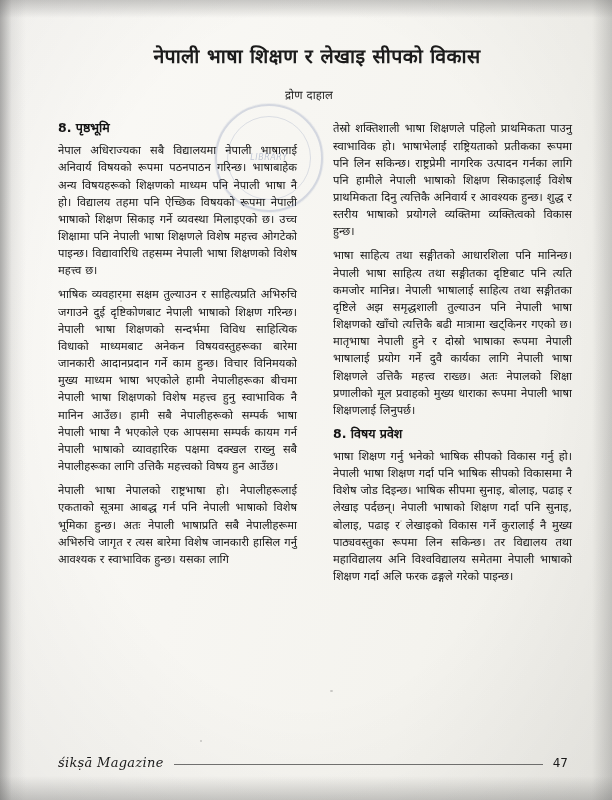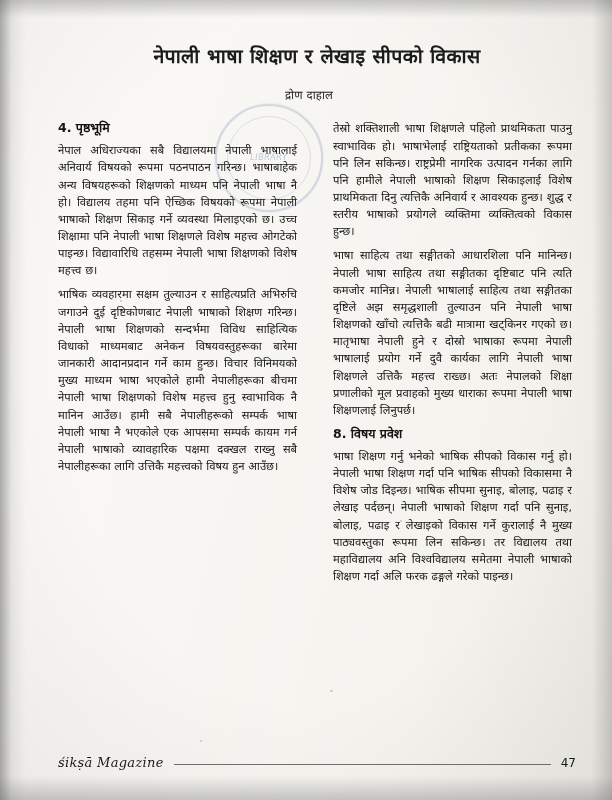--- a/index.html
+++ b/index.html
@@ -110,21 +110,21 @@
     color: #181818;
     margin: 0 4px 7px 0;
     text-align: justify;
     text-justify: inter-word;
     word-spacing: 0.2px;
   }
 
   .footer {
     position: absolute;
     left: 58px;
-    right: 36px;
+    right: 44px;
     bottom: 30px;
     display: flex;
     align-items: flex-end;
     justify-content: space-between;
     border-top: none;
     margin-top: 12px;
   }
   .footer-left {
     font-family: "DejaVu Serif", serif;
     font-style: italic;
@@ -194,23 +194,24 @@
 
   <div class="content">
 
     <div class="doc-title">नेपाली भाषा शिक्षण र लेखाइ सीपको विकास</div>
 
     <div class="author">द्रोण दाहाल</div>
 
     <div class="columns">
 
       <div class="col col-left">
-        <div class="sec-head">4.  पृष्ठभूमि</div>
+        <div class="sec-head">8.  पृष्ठभूमि</div>
         <p class="body-text">नेपाल अधिराज्यका सबै विद्यालयमा नेपाली भाषालाई अनिवार्य विषयको रूपमा पठनपाठन गरिन्छ। भाषाबाहेक अन्य विषयहरूको शिक्षणको माध्यम पनि नेपाली भाषा नै हो। विद्यालय तहमा पनि ऐच्छिक विषयको रूपमा नेपाली भाषाको शिक्षण सिकाइ गर्ने व्यवस्था मिलाइएको छ। उच्च शिक्षामा पनि नेपाली भाषा शिक्षणले विशेष महत्त्व ओगटेको पाइन्छ। विद्यावारिधि तहसम्म नेपाली भाषा शिक्षणको विशेष महत्त्व छ।</p>
         <p class="body-text">भाषिक व्यवहारमा सक्षम तुल्याउन र साहित्यप्रति अभिरुचि जगाउने दुई दृष्टिकोणबाट नेपाली भाषाको शिक्षण गरिन्छ। नेपाली भाषा शिक्षणको सन्दर्भमा विविध साहित्यिक विधाको माध्यमबाट अनेकन विषयवस्तुहरूका बारेमा जानकारी आदानप्रदान गर्ने काम हुन्छ। विचार विनिमयको मुख्य माध्यम भाषा भएकोले हामी नेपालीहरूका बीचमा नेपाली भाषा शिक्षणको विशेष महत्त्व हुनु स्वाभाविक नै मानिन आउँछ। हामी सबै नेपालीहरूको सम्पर्क भाषा नेपाली भाषा नै भएकोले एक आपसमा सम्पर्क कायम गर्न नेपाली भाषाको व्यावहारिक पक्षमा दक्खल राख्नु सबै नेपालीहरूका लागि उत्तिकै महत्त्वको विषय हुन आउँछ।</p>
+        <p class="body-text">नेपाली भाषा नेपालको राष्ट्रभाषा हो। नेपालीहरूलाई एकताको सूत्रमा आबद्ध गर्न पनि नेपाली भाषाको विशेष भूमिका हुन्छ। अतः नेपाली भाषाप्रति सबै नेपालीहरूमा अभिरुचि जागृत र त्यस बारेमा विशेष जानकारी हासिल गर्नु आवश्यक र स्वाभाविक हुन्छ। यसका लागि</p>
       </div>
 
       <div class="col col-right">
         <p class="body-text">तेस्रो शक्तिशाली भाषा शिक्षणले पहिलो प्राथमिकता पाउनु स्वाभाविक हो। भाषाभेलाई राष्ट्रियताको प्रतीकका रूपमा पनि लिन सकिन्छ। राष्ट्रप्रेमी नागरिक उत्पादन गर्नका लागि पनि हामीले नेपाली भाषाको शिक्षण सिकाइलाई विशेष प्राथमिकता दिनु त्यत्तिकै अनिवार्य र आवश्यक हुन्छ। शुद्ध र स्तरीय भाषाको प्रयोगले व्यक्तिमा व्यक्तित्वको विकास हुन्छ।</p>
         <p class="body-text">भाषा साहित्य तथा सङ्गीतको आधारशिला पनि मानिन्छ। नेपाली भाषा साहित्य तथा सङ्गीतका दृष्टिबाट पनि त्यति कमजोर मानिन्न। नेपाली भाषालाई साहित्य तथा सङ्गीतका दृष्टिले अझ समृद्धशाली तुल्याउन पनि नेपाली भाषा शिक्षणको खाँचो त्यत्तिकै बढी मात्रामा खट्किनर गएको छ। मातृभाषा नेपाली हुने र दोस्रो भाषाका रूपमा नेपाली भाषालाई प्रयोग गर्ने दुवै कार्यका लागि नेपाली भाषा शिक्षणले उत्तिकै महत्त्व राख्छ। अतः नेपालको शिक्षा प्रणालीको मूल प्रवाहको मुख्य धाराका रूपमा नेपाली भाषा शिक्षणलाई लिनुपर्छ।</p>
         <div class="sec-head">8.  विषय प्रवेश</div>
         <p class="body-text">भाषा शिक्षण गर्नु भनेको भाषिक सीपको विकास गर्नु हो। नेपाली भाषा शिक्षण गर्दा पनि भाषिक सीपको विकासमा नै विशेष जोड दिइन्छ। भाषिक सीपमा सुनाइ, बोलाइ, पढाइ र लेखाइ पर्दछन्। नेपाली भाषाको शिक्षण गर्दा पनि सुनाइ, बोलाइ, पढाइ र लेखाइको विकास गर्ने कुरालाई नै मुख्य पाठ्यवस्तुका रूपमा लिन सकिन्छ। तर विद्यालय तथा महाविद्यालय अनि विश्वविद्यालय समेतमा नेपाली भाषाको शिक्षण गर्दा अलि फरक ढङ्गले गरेको पाइन्छ।</p>
       </div>
 
     </div>

